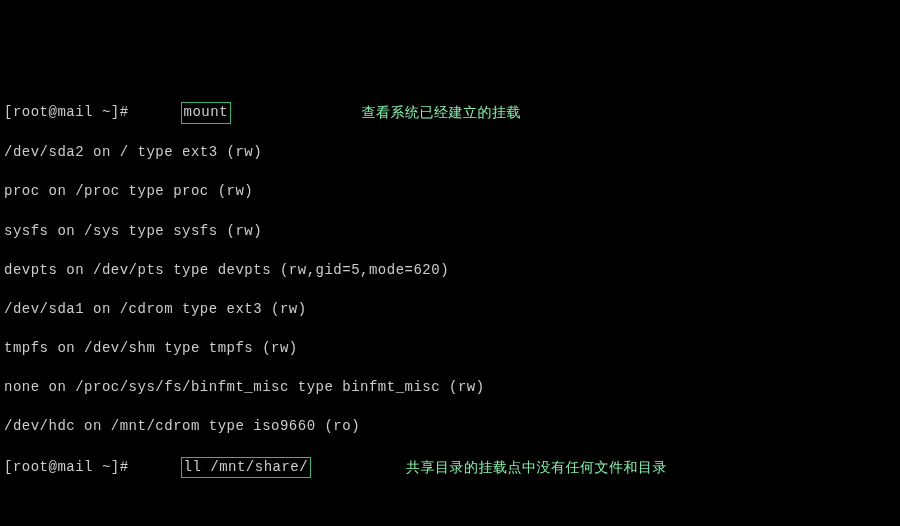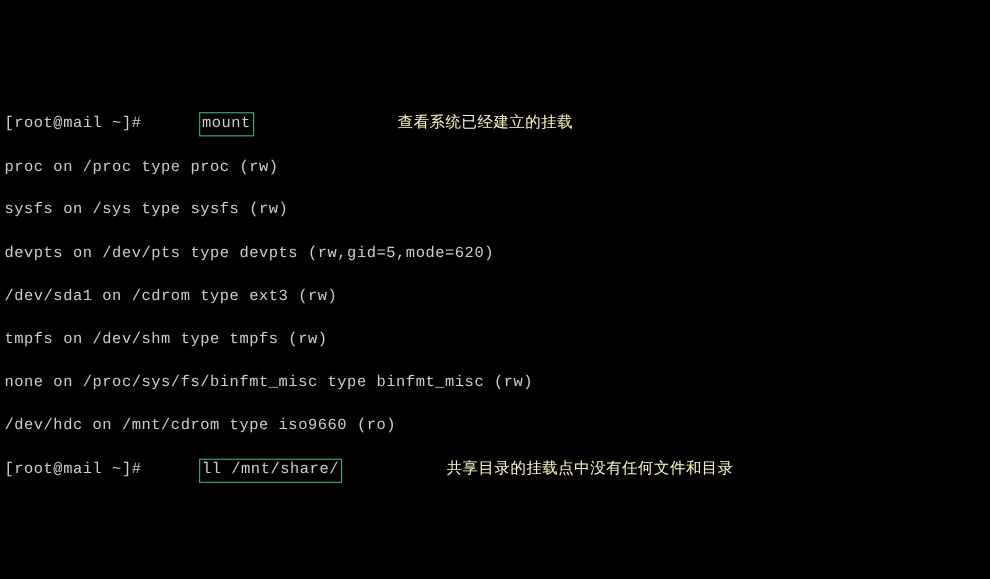--- a/index.html
+++ b/index.html
@@ -27,30 +27,32 @@
       align-items: center;
       white-space: pre;
       gap: 43px;
     }
     .boxed {
       border: 1px solid #3cb371;
       padding: 0 2px;
       display: inline-block;
     }
     .annot-inline {
-      color: #fef9c3;
+      color: #86efac;
+      font-family: Liberation Serif, serif;
     }
   </style>
 </head>
 <body>
 
 
 
 <div class="term">
 <div class="line"><span>[root@mail ~]# </span><span class="boxed">mount</span><span>     </span><span class="annot-inline">查看系统已经建立的挂载</span></div>
+<div class="line"><span>/dev/sda2 on / type ext3 (rw)</span></div>
 <div class="line"><span>proc on /proc type proc (rw)</span></div>
 <div class="line"><span>sysfs on /sys type sysfs (rw)</span></div>
 <div class="line"><span>devpts on /dev/pts type devpts (rw,gid=5,mode=620)</span></div>
 <div class="line"><span>/dev/sda1 on /cdrom type ext3 (rw)</span></div>
 <div class="line"><span>tmpfs on /dev/shm type tmpfs (rw)</span></div>
 <div class="line"><span>none on /proc/sys/fs/binfmt_misc type binfmt_misc (rw)</span></div>
 <div class="line"><span>/dev/hdc on /mnt/cdrom type iso9660 (ro)</span></div>
 <div class="line"><span>[root@mail ~]# </span><span class="boxed">ll /mnt/share/</span><span> </span><span class="annot-inline">共享目录的挂载点中没有任何文件和目录</span></div>
 
 

